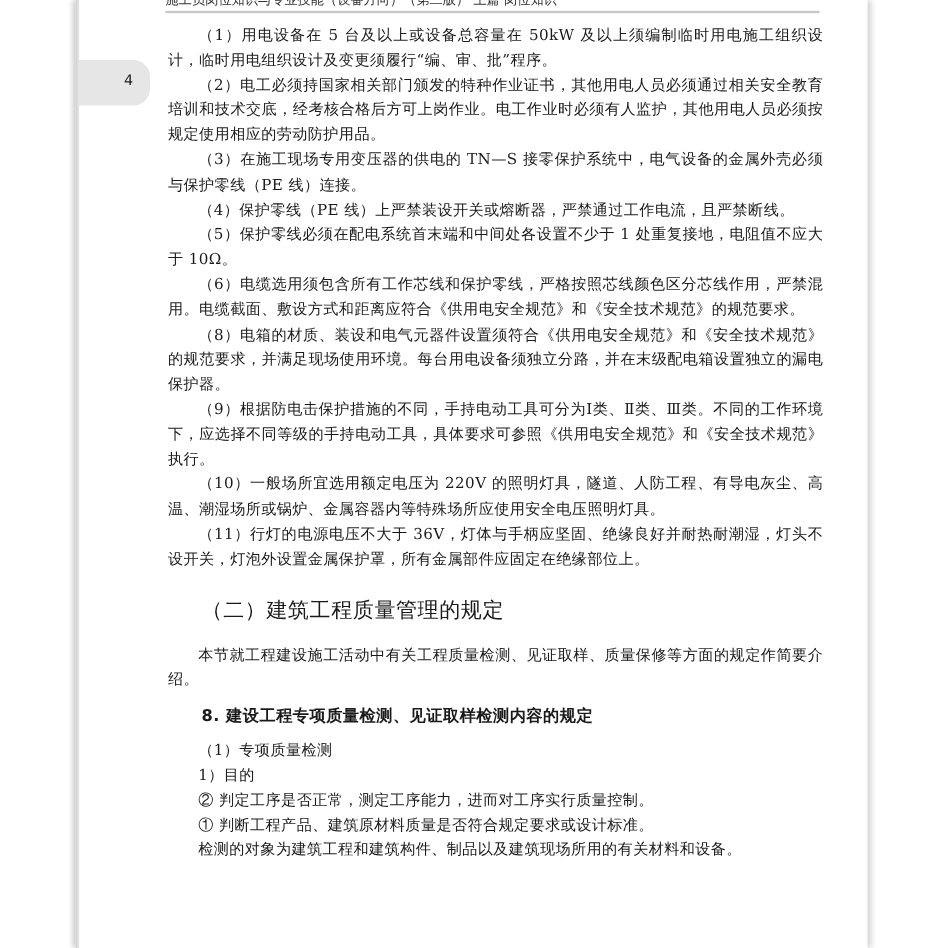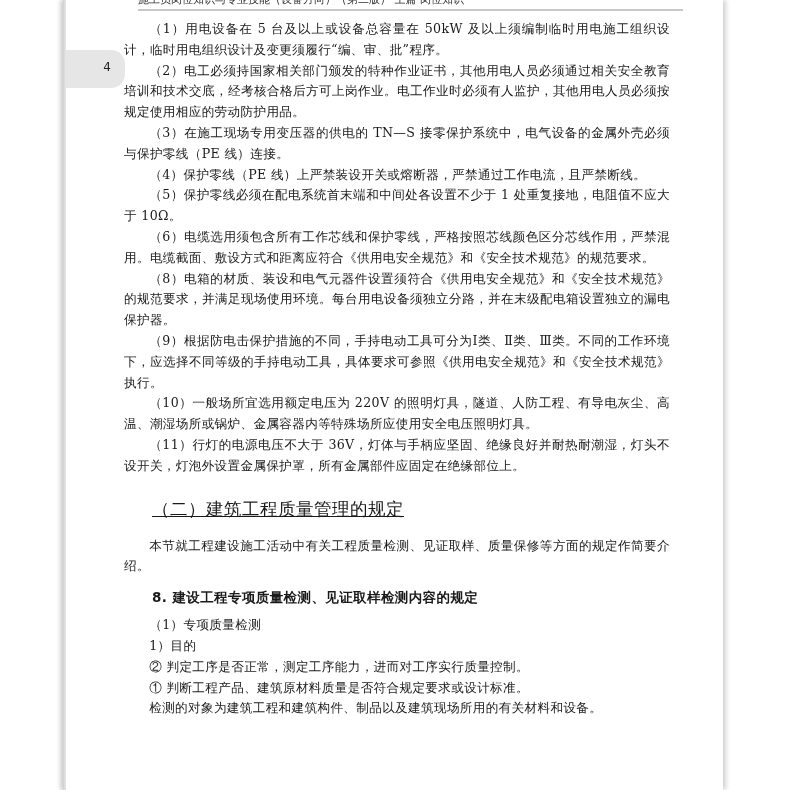--- a/index.html
+++ b/index.html
@@ -24,29 +24,29 @@
   }
   .tab {
     position:absolute; left:65px; top:50px; width:60px; height:38px;
     background:#e6e6e6; border-radius:0 14px 14px 0;
   }
   .tab span {
     position:absolute; right:14px; top:10px; font-family:"DejaVu Sans","Liberation Sans",sans-serif;
     font-size:12px; color:#222;
   }
   .content {
-    position:absolute; left:124px; top:19px; width:546px;
+    position:absolute; left:140px; top:19px; width:546px;
     font-size:12.6px; line-height:20.8px; color:#1a1a1a; letter-spacing:0.35px;
   }
   .content p { margin:0; text-indent:2em; text-align:justify; }
   .content p.indent1 { text-indent:0; padding-left:2em; }
   .section-title {
     font-family:"DejaVu Sans","Liberation Sans",sans-serif;
     font-size:17.5px; color:#1a1a1a; margin:20px 0 15px 28px; letter-spacing:0.5px;
-    font-weight:normal; line-height:24px;text-decoration:underline;
+    font-weight:normal; line-height:24px;
   }
   .subsec-title {
     font-family:"DejaVu Sans","Liberation Sans",sans-serif;
     font-weight:bold; font-size:13.5px; margin:9px 0 7px 28px; line-height:22px; letter-spacing:0.4px;
   }
 </style>
 </head>
 <body>
 
 <div class="page">

